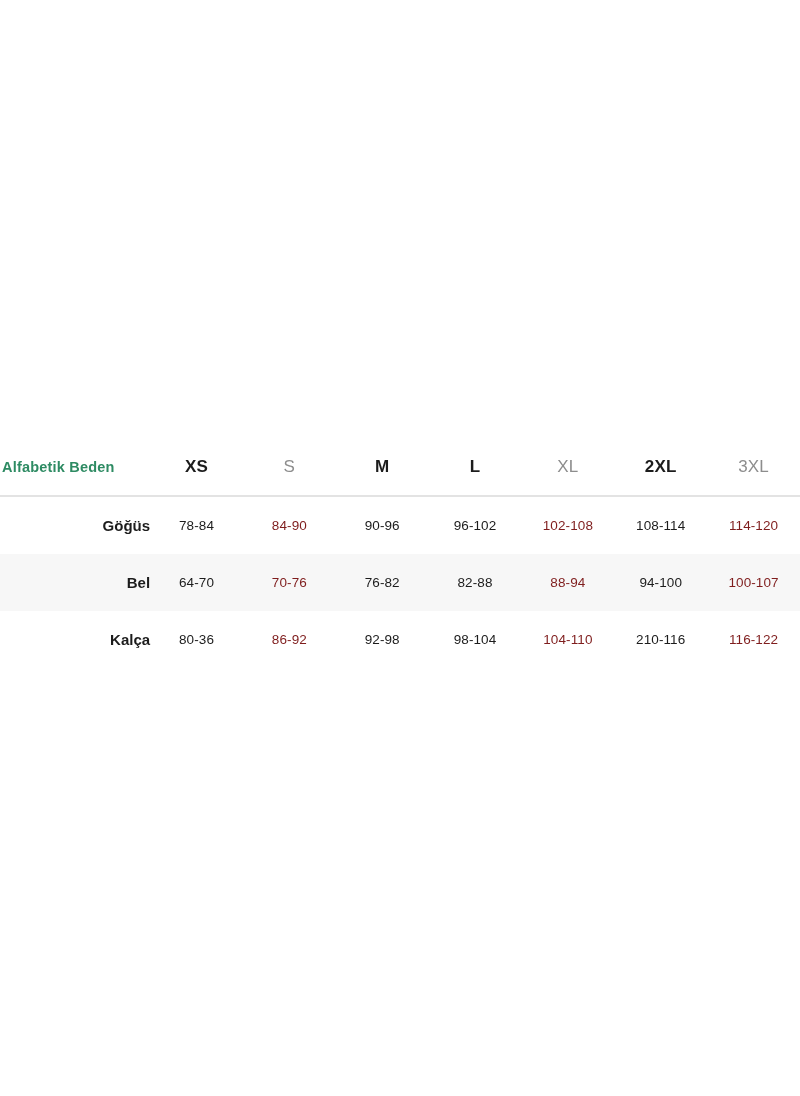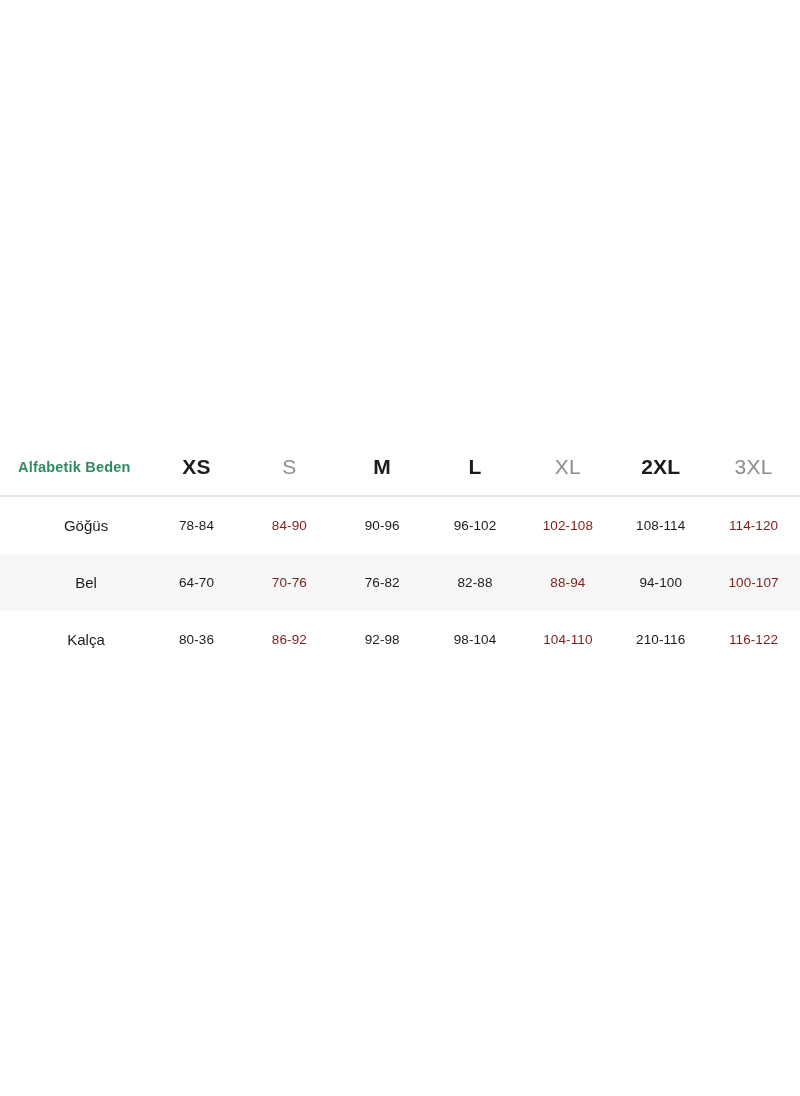--- a/index.html
+++ b/index.html
@@ -37,28 +37,28 @@
 
   .size-table col.c-label { width: 150px; }
   .size-table col.c-size  { width: 92.8px; }
 
   
   .size-table thead th {
     padding: 0;
     height: 57px;
     vertical-align: middle;
     font-weight: 700;
-    font-size: 21px;
+    font-size: 17px;
     letter-spacing: 0.2px;
     border-bottom: 2px solid #e3e3e3;
     background: #ffffff;
   }
   .size-table thead th.head-label {
     text-align: left;
-    padding-left: 18px;
+    padding-left: 2px;
     color: #2e8b63;
     font-size: 14.5px;
     font-weight: 700;
   }
   .size-table thead th.size-head {
     text-align: center;
     color: #1c1c1c;
   }
   .size-table thead th.size-head.muted {
     color: #8d8d8d;
@@ -72,24 +72,24 @@
   .size-table tbody tr.striped {
     background: #f7f7f7;
   }
   .size-table tbody td {
     padding: 0;
     height: 57px;
     vertical-align: middle;
     font-size: 14px;
   }
   .size-table tbody td.row-label {
-    text-align: center;
+    text-align: right;
     padding-left: 22px;
     color: #1c1c1c;
-    font-weight: 400;
+    font-weight: 700;
     font-size: 15px;
   }
   .size-table tbody td.val {
     text-align: center;
     color: #1c1c1c;
     font-weight: 400;
     font-size: 13.5px;
     letter-spacing: 0.1px;
   }
   .size-table tbody td.val.muted {

